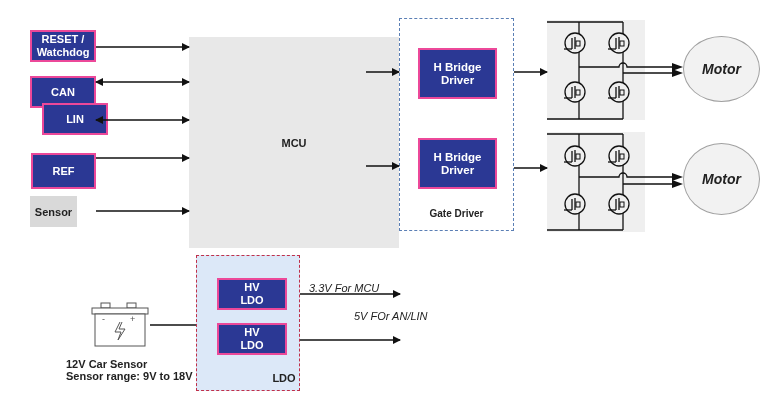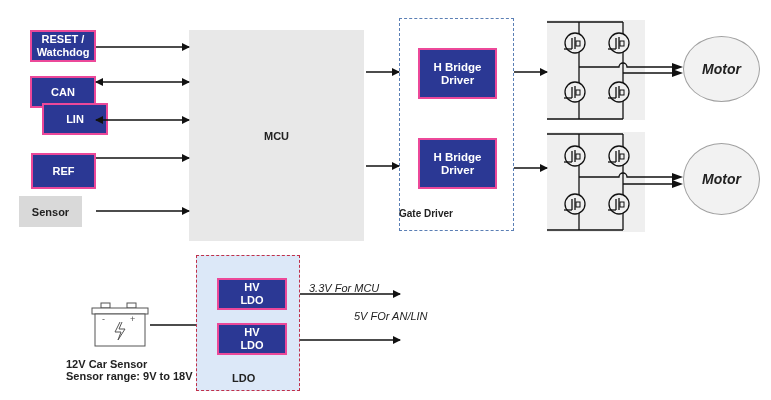--- a/index.html
+++ b/index.html
@@ -7,21 +7,21 @@
          font-family: "Liberation Sans", "DejaVu Sans", sans-serif; }
   .abs { position: absolute; box-sizing: border-box; }
   .blue { background: #2b3894; color: #ffffff; font-weight: bold; font-size: 11px;
           display: flex; align-items: center; justify-content: center; text-align: center;
           line-height: 13px; border: 2px solid #ec4899; }
   .gray { background: #d9d9d9; color: #222; font-weight: bold; font-size: 11px;
           display: flex; align-items: center; justify-content: center; }
   .mcu { background: #e8e8e8; display: flex; align-items: center; justify-content: center;
          font-weight: bold; font-size: 11px; color: #222; }
   .gate { border: 1.5px dashed #5b7fb5; background: #ffffff; }
-  .gate-label { font-weight: bold; font-size: 10px; color: #222; }
+  .gate-label { font-weight: bold; font-size: 10px; color: #222; text-align: center; }
   .hb-bg { background: #efefef; }
   .motor { border: 1px solid #a0a0a0; background: #f2f2f2; border-radius: 50%;
            display: flex; align-items: center; justify-content: center;
            font-weight: bold; font-size: 14px; color: #222; font-style: italic; }
   .ldo { background: #dce8f8; border: 1.5px dashed #c0304a; }
   .label { font-size: 11px; color: #222; white-space: nowrap; font-style: italic; }
   .batt-label { font-weight: bold; font-size: 11px; color: #222; line-height: 12px; white-space: nowrap; }
   svg.wires { position: absolute; left: 0; top: 0; }
 </style>
 </head>
@@ -32,25 +32,25 @@
 </div>
 <div class="abs blue" style="left:30px;top:76px;width:66px;height:32px;text-align:center;">
   <span>CAN</span>
 </div>
 <div class="abs blue" style="left:30px;top:103px;width:66px;height:32px;margin-left:12px;">
   <span>LIN</span>
 </div>
 <div class="abs blue" style="left:31px;top:153px;width:65px;height:36px;">
   <span>REF</span>
 </div>
-<div class="abs gray" style="left:19px;top:196px;width:63px;height:31px;">
+<div class="abs gray" style="left:30px;top:196px;width:47px;height:31px;">
   <span>Sensor</span>
 </div>
 
-<div class="abs mcu" style="left:189px;top:30px;width:175px;height:211px;">
+<div class="abs mcu" style="left:189px;top:37px;width:210px;height:211px;">
   <span>MCU</span>
 </div>
 
 <div class="abs gate" style="left:399px;top:18px;width:115px;height:213px;"></div>
 <div class="abs blue" style="left:418px;top:48px;width:79px;height:51px;font-size:11.5px;">
   <span style="display:block;width:50px;">H Bridge Driver</span>
 </div>
 <div class="abs blue" style="left:418px;top:138px;width:79px;height:51px;font-size:11.5px;">
   <span style="display:block;width:50px;">H Bridge Driver</span>
 </div>

